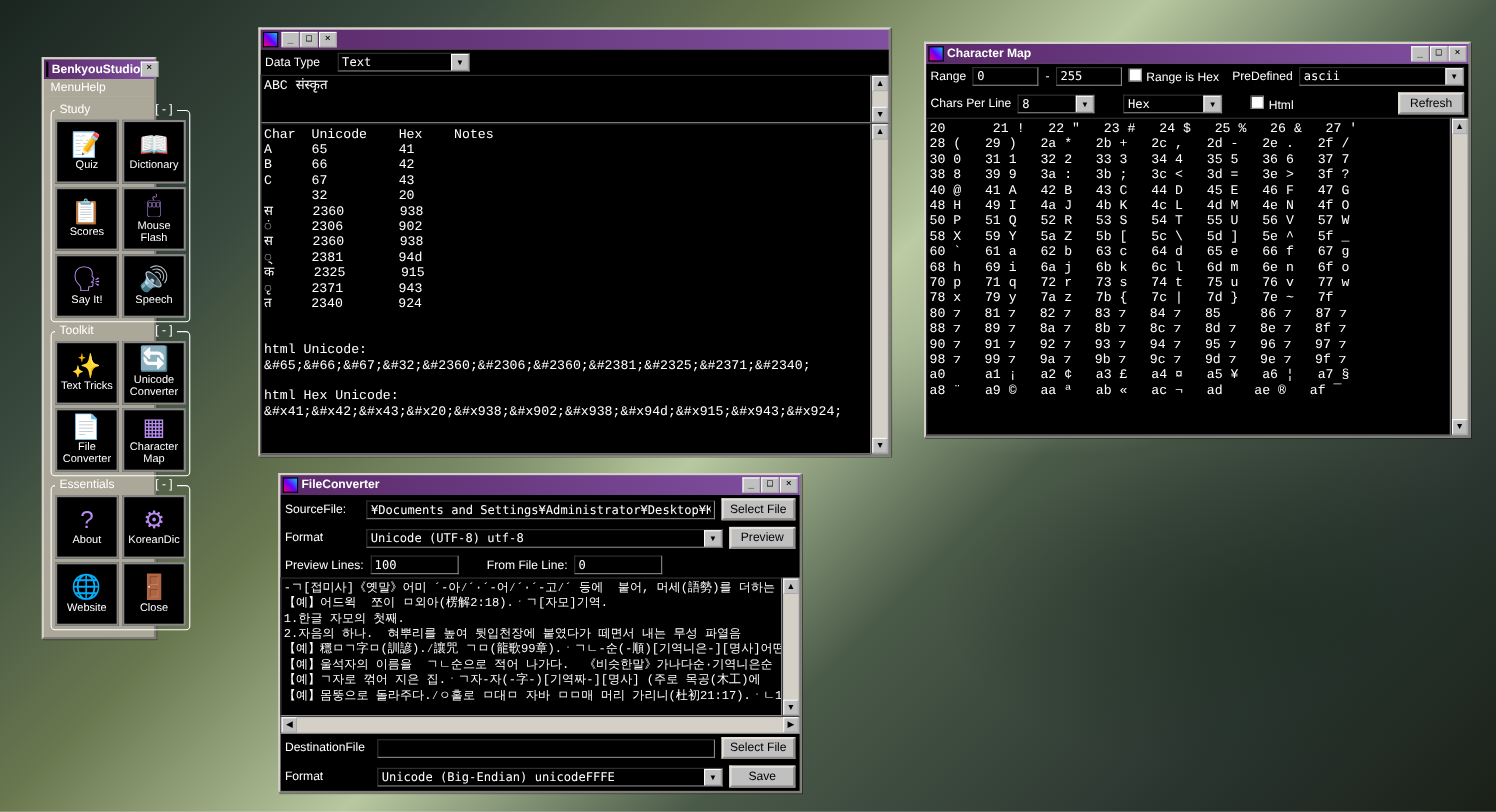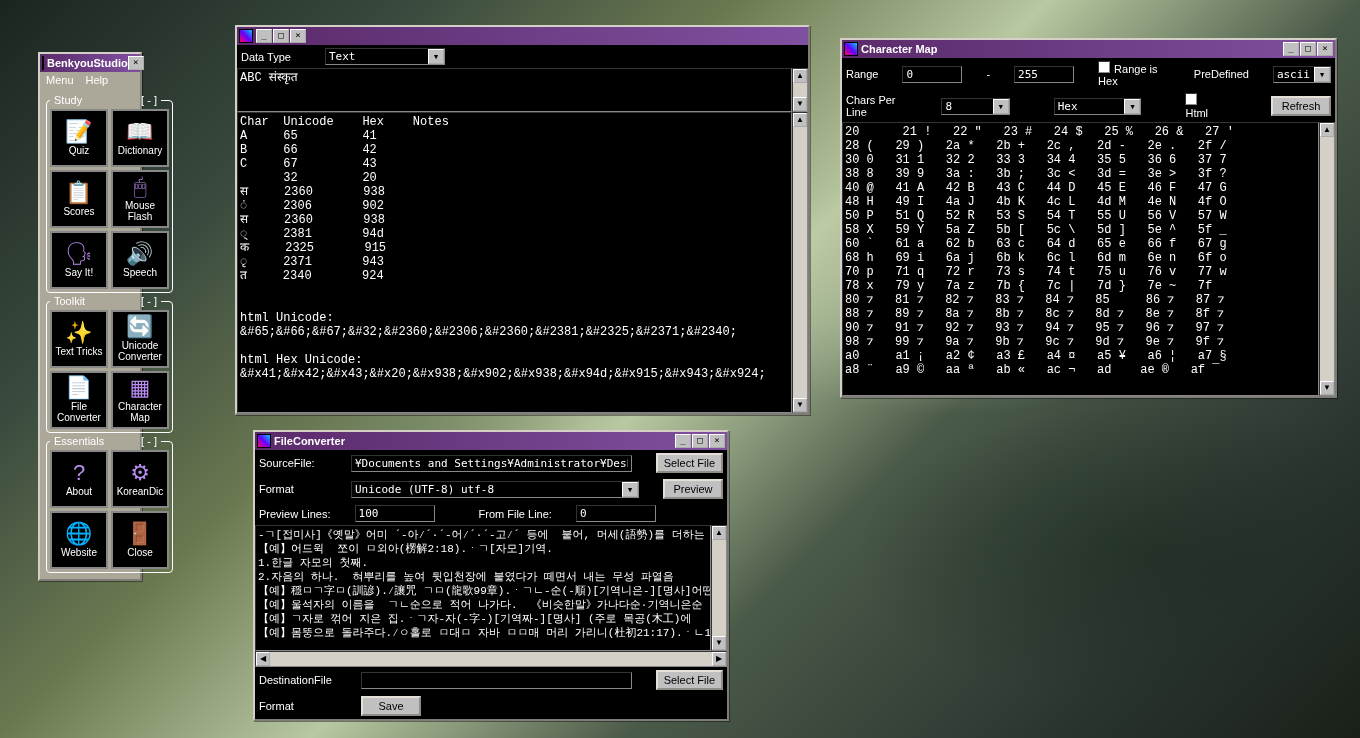--- a/index.html
+++ b/index.html
@@ -76,23 +76,23 @@
   border: 2px solid #888;
   display:flex; flex-direction:column;
   align-items:center; justify-content:center;
   gap:2px;
   color:#fff;
   cursor:pointer;
   text-align:center;
 }
 .toolbtn .icon { font-size: 22px; line-height:22px; color:#b98cf0; }
 .toolbtn .lbl { font-size: 10px; line-height:11px; }
-.menubar { background:#aca899; color:#fff; padding:2px 6px; display:flex; gap:12px; font-size:11px;}
+.menubar { background:#aca899; color:#fff; padding:2px 6px; display:flex; gap:0; font-size:11px;}
 .menubar span { cursor:pointer; }
-.formrow { display:flex; align-items:center; gap:24px; padding:3px 4px; }
+.formrow { display:flex; align-items:center; gap:6px; padding:3px 4px; }
 .formrow label { color:#fff; font-size:11px; }
 .txtinput {
   background:#000; color:#fff;
   border:1px inset #888;
   padding:1px 3px; font-size:11px;
   font-family: monospace;
 }
 .select {
   background:#000; color:#fff;
   border:1px inset #888;
@@ -401,16 +401,19 @@
         <div class="track"></div>
         <div class="arr">▶</div>
     </div>
     <div class="formrow">
       <label style="width:78px">DestinationFile</label>
       <input class="txtinput" style="flex: 1 1 0%;" value="">
       <div class="btn3d">Select File</div>
     </div>
     <div class="formrow">
       <label style="width:78px">Format</label>
+      <div class="select" style="flex:1">
+          <span>Unicode (Big-Endian)          unicodeFFFE</span>
+        </div>
       <div class="btn3d">Save</div>
     </div>
   </div>
 </div>
 
 </body></html>

